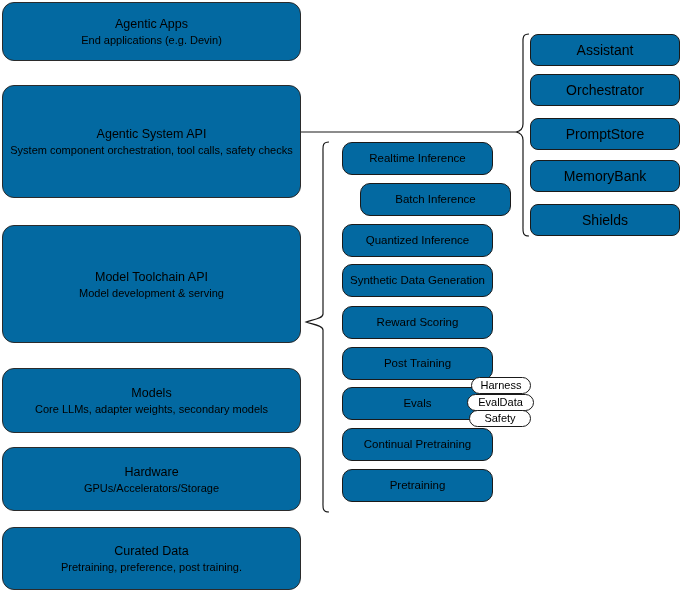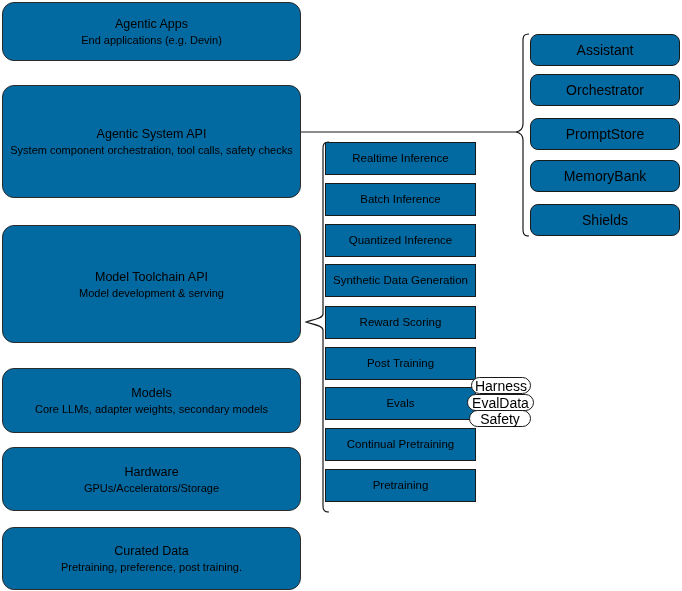--- a/index.html
+++ b/index.html
@@ -43,24 +43,24 @@
     line-height: 13px;
     color: #000;
     margin-top: 1px;
   }
   
   .layer-box { left: 2px; width: 299px; }
   .layer-box .title { font-size: 12.5px; }
 
   
   .cap-box {
-    left: 325px;
+    left: 342px;
     width: 151px;
     height: 33px;
-    border-radius: 0;
+    border-radius: 10px;
     border: 1.3px solid #1a1a1a;
   }
   .cap-box .title { font-size: 11.5px; }
 
   
   .comp-box {
     left: 530px;
     width: 150px;
     height: 32px;
     border-radius: 8px;
@@ -71,21 +71,21 @@
   
   .pill {
     position: absolute;
     box-sizing: border-box;
     border: 1.3px solid #1a1a1a;
     border-radius: 14px;
     background: #ffffff;
     display: flex;
     align-items: center;
     justify-content: center;
-    font-size: 14px;
+    font-size: 11px;
     line-height: 1;
     color: #000;
     z-index: 5;
   }
   svg.overlay {
     position: absolute;
     left: 0; top: 0;
     width: 682px;
     height: 591px;
     pointer-events: none;
@@ -145,21 +145,21 @@
   </div>
 
   <div class="box layer-box" style="top:527px; height:63px;">
     <div class="title">Curated Data</div>
     <div class="subtitle">Pretraining, preference, post training.</div>
   </div>
 
   <div class="box cap-box" style="top:142px;">
     <div class="title">Realtime Inference</div>
   </div>
-  <div class="box cap-box" style="top:183px;">
+  <div class="box cap-box" style="top:183px;margin-left:18px;">
     <div class="title">Batch Inference</div>
   </div>
   <div class="box cap-box" style="top:224px;">
     <div class="title">Quantized Inference</div>
   </div>
   <div class="box cap-box" style="top:264px;">
     <div class="title">Synthetic Data Generation</div>
   </div>
   <div class="box cap-box" style="top:306px;">
     <div class="title">Reward Scoring</div>

